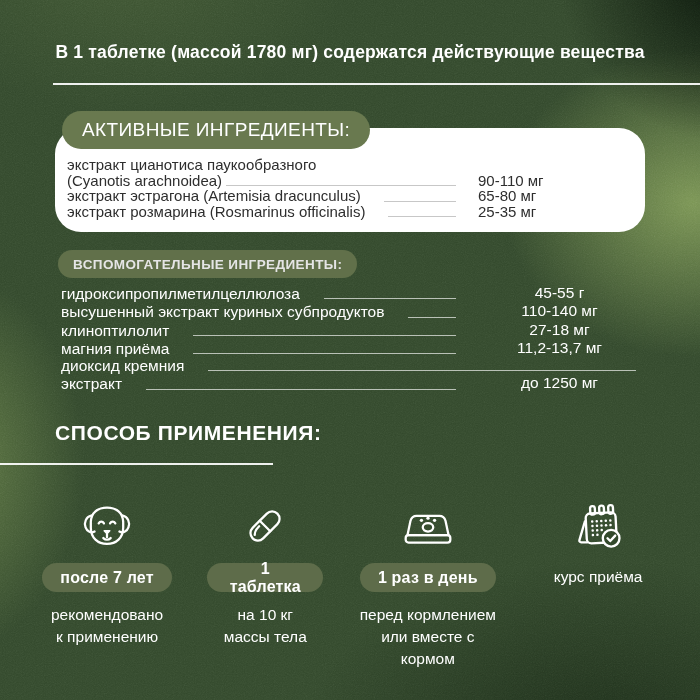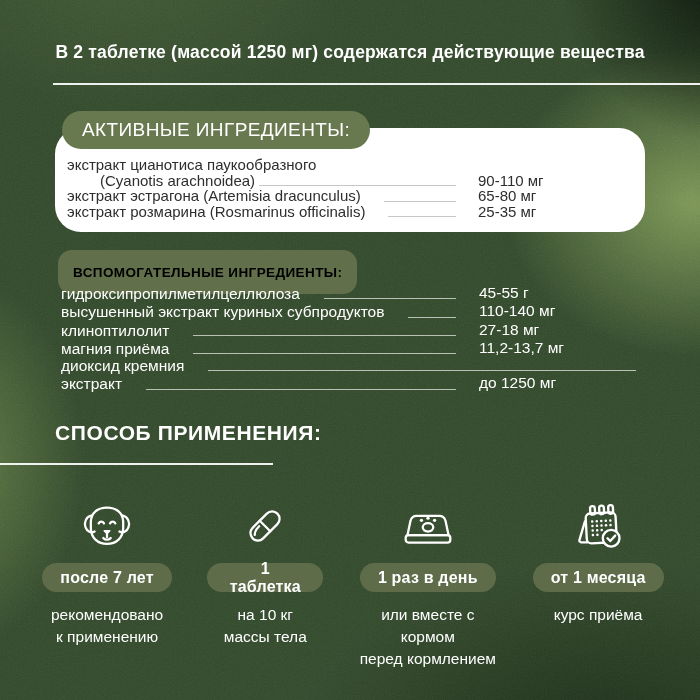--- a/index.html
+++ b/index.html
@@ -20,27 +20,27 @@
     font-size:17.5px;font-weight:bold;letter-spacing:.2px;}
   .title-rule{position:absolute;left:53px;top:83px;width:647px;height:1.5px;background:rgba(255,255,255,.92);}
 
   .card{position:absolute;left:55px;top:128px;width:590px;height:104px;background:#fff;border-radius:26px;}
   .badge-lg{position:absolute;left:62px;top:111px;height:38px;z-index:2;display:flex;align-items:center;
     padding:0 20px;background:#69794f;border-radius:19px;color:#fff;font-weight:normal;font-size:19px;letter-spacing:.4px;}
   .card-rows{position:absolute;left:67px;top:157px;width:563px;font-size:15px;line-height:15.5px;color:#2e2e2e;}
 
   .crow{display:flex;align-items:flex-end;gap:19px;}
   .crow-left{flex:1;min-width:0;}
-  .cline{display:flex;align-items:flex-end;margin-left:33px;}
+  .cline{display:flex;align-items:flex-end;}
   .leader{flex:1;border-bottom:1.3px solid #c7c7c7;margin:0 3px 2px 4px;min-width:8px;}
   .cvalue{width:152px;}
 
   .badge-sm{position:absolute;left:58px;top:250px;height:28px;display:flex;align-items:center;
-    padding:8px 15px;background:#61704a;border-radius:14px;color:#000000;font-weight:bold;font-size:13.5px;letter-spacing:.4px;}
-  .aux-rows{position:absolute;left:61px;top:284px;width:579px;font-size:15.5px;line-height:17.3px;color:#fff;}
+    padding:0 15px;background:#61704a;border-radius:14px;color:#e5e5e5;font-weight:bold;font-size:13.5px;letter-spacing:.4px;}
+  .aux-rows{position:absolute;left:61px;top:284px;width:579px;font-size:15.5px;line-height:17.3px;color:#fff;text-align:center;}
   .aux-rows .leader{border-bottom:1px solid rgba(255,255,255,.65);margin:0 4px 3px 5px;}
   .avalue{width:161px;margin-bottom:1px;}
 
   .usage-title{position:absolute;left:55px;top:421px;font-size:21px;font-weight:bold;letter-spacing:.6px;}
   .usage-rule{position:absolute;left:0;top:463px;width:273px;height:1.5px;background:rgba(255,255,255,.92);}
 
   .usage-row{position:absolute;left:36px;top:497px;width:628px;display:flex;gap:29px;}
   .ucol{display:flex;flex-direction:column;align-items:center;text-align:center;}
   .ucol1{width:165px}.ucol2{width:135px}.ucol3{width:175px}.ucol4{width:153px}
   .uicon{height:57px;display:flex;align-items:center;justify-content:center;}
@@ -55,21 +55,21 @@
 <div class="poster">
 
   <svg class="noise" xmlns="http://www.w3.org/2000/svg">
     <filter id="grain">
         <feTurbulence type="fractalNoise" baseFrequency="0.9" numOctaves="2" stitchTiles="stitch"></feTurbulence>
         <feColorMatrix type="saturate" values="0"></feColorMatrix>
       </filter>
     <rect width="100%" height="100%" filter="url(#grain)"></rect>
   </svg>
 
-  <div class="title">В 2 таблетке (массой 1250 мг) содержатся действующие вещества</div>
+  <div class="title">В 1 таблетке (массой 1780 мг) содержатся действующие вещества</div>
   <div class="title-rule"></div>
 
   <div class="badge-lg">АКТИВНЫЕ ИНГРЕДИЕНТЫ:</div>
   <div class="card"></div>
   <div class="card-rows">
     <div class="crow">
       <div class="crow-left">
         <div>экстракт цианотиса паукообразного</div>
         <div class="cline">
           <span>(Cyanotis arachnoidea)</span>
@@ -170,22 +170,22 @@
           <path d="M19 20.5 L45 20.5 C48.5 20.5 51 22.5 52 26 L55.5 42.5 L8.5 42.5 L12 26 C13 22.5 15.5 20.5 19 20.5 Z"></path>
           <rect x="6.5" y="42.5" width="51" height="8.5" rx="3.2"></rect>
           <ellipse cx="32" cy="33.5" rx="6" ry="4.8"></ellipse>
           <circle cx="24.5" cy="25.5" r="1.9" fill="#fff" stroke="none"></circle>
           <circle cx="32" cy="23" r="1.9" fill="#fff" stroke="none"></circle>
           <circle cx="39.5" cy="25.5" r="1.9" fill="#fff" stroke="none"></circle>
         </svg>
       </div>
       <div class="pill">1 раз в день</div>
       <div class="caption">
+        <div>перед кормлением</div>
         <div>или вместе с кормом</div>
-        <div>перед кормлением</div>
       </div>
     </div>
 
     <div class="ucol ucol4">
       <div class="uicon">
         <svg width="60" height="58" viewBox="0 0 64 64">
           <path d="M17.5 27 L11.5 47.5 C11.1 48.8 12.1 50 13.4 50 L20 50"></path>
           <g transform="rotate(-3 36 34)">
             <rect x="19" y="17.5" width="33" height="33" rx="5"></rect>
             <rect x="24.4" y="9.5" width="5.2" height="9.5" rx="2.6"></rect>
@@ -206,21 +206,20 @@
                 <circle cx="31" cy="36.5" r="1.4"></circle>
                 <circle cx="36" cy="36.5" r="1.4"></circle>
               <circle cx="26" cy="41.5" r="1.4"></circle>
                 <circle cx="31" cy="41.5" r="1.4"></circle>
             </g>
           </g>
           <circle cx="46.5" cy="45.5" r="9.2" fill="#33492c"></circle>
           <path d="M42.5 45.5 L45.5 48.6 L51 42.6"></path>
         </svg>
       </div>
-      <div class="pill">от 1 месяца</div>
       <div class="caption">
         <div>курс приёма</div>
         <div></div>
       </div>
     </div>
 
   </div>
 </div>
 
 </body></html>

